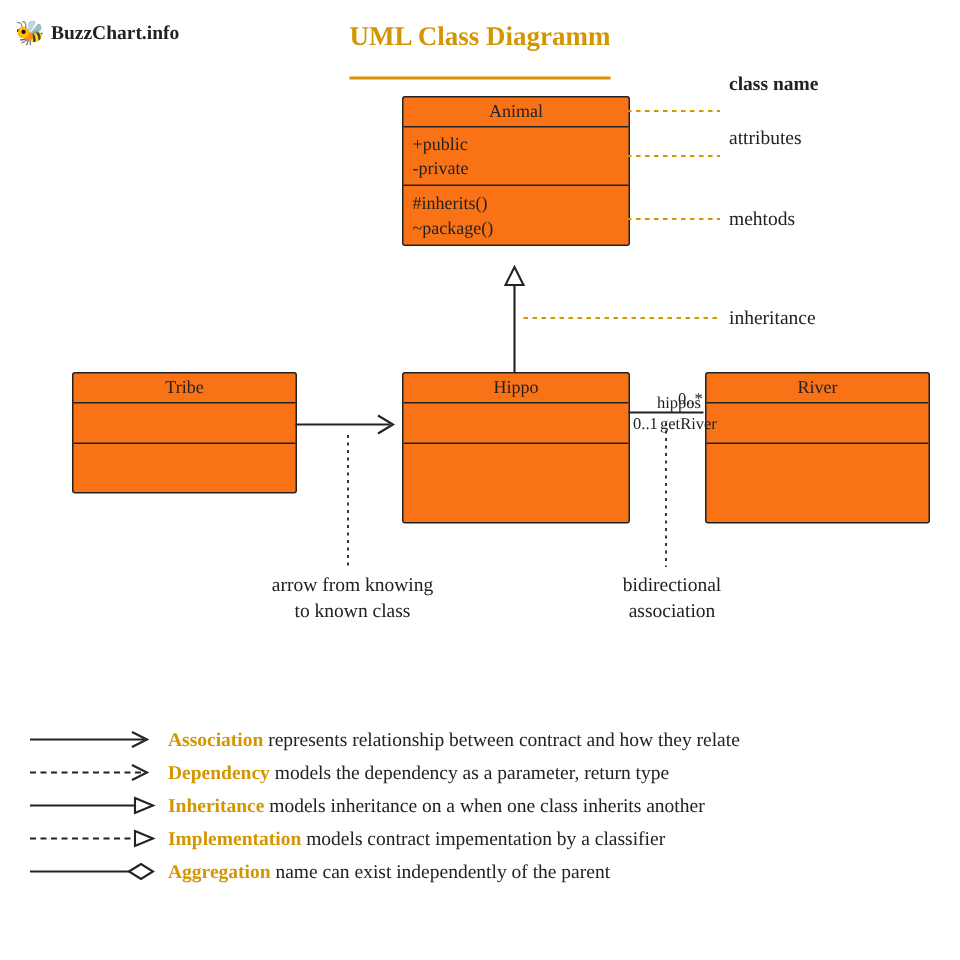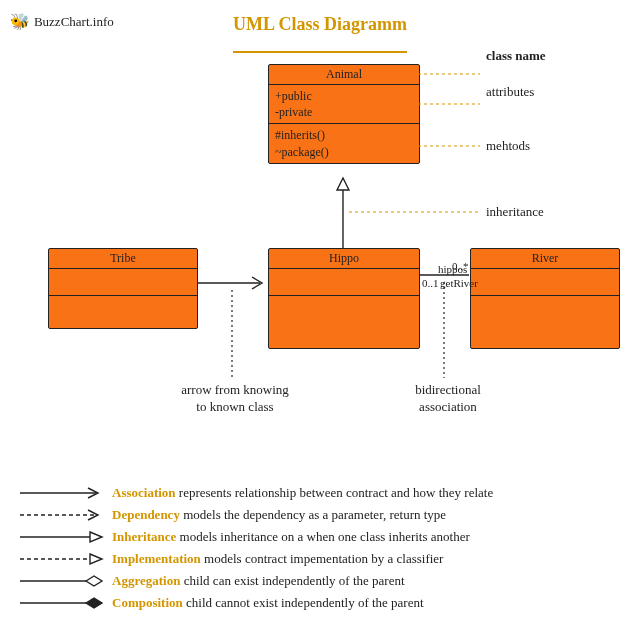--- a/index.html
+++ b/index.html
@@ -18,21 +18,21 @@
     top: 12px;
     left: 10px;
     display: flex;
     align-items: center;
     gap: 4px;
   }
   .logo-bee {
     font-size: 16px;
   }
   .logo-text {
-    font-weight: normal;
+    font-weight: bold;
     font-size: 13px;
   }
   .title {
     position: absolute;
     top: 14px;
     left: 50%;
     transform: translateX(-50%);
     font-size: 18px;
     font-weight: bold;
     color: #d49600;
@@ -211,24 +211,17 @@
         <polygon points="72,2 84,7 72,12" fill="#fff" stroke="#222" stroke-width="1.4"></polygon>
       </svg>
     <span><span class="term">Implementation</span><span> models contract impementation by a classifier</span></span>
   </div>
 
   <div class="legend-row">
     <svg class="lsym">
         <line x1="2" y1="7" x2="68" y2="7" stroke="#222" stroke-width="1.4"></line>
         <polygon points="68,7 76,2 84,7 76,12" fill="#fff" stroke="#222" stroke-width="1.4"></polygon>
       </svg>
-    <span><span class="term">Aggregation</span><span> child can exist independently of the parent</span></span>
-  </div>
-
-  <div class="legend-row">
-    <svg class="lsym">
-        <line x1="2" y1="7" x2="68" y2="7" stroke="#222" stroke-width="1.4"></line>
-        <polygon points="68,7 76,2 84,7 76,12" fill="#222" stroke="#222" stroke-width="1.4"></polygon>
-      </svg>
-    <span><span class="term">Composition</span><span> child cannot exist independently of the parent</span></span>
-  </div>
+    <span><span class="term">Aggregation</span><span> name can exist independently of the parent</span></span>
+  </div>
+
 
 </div>
 
 </body></html>

